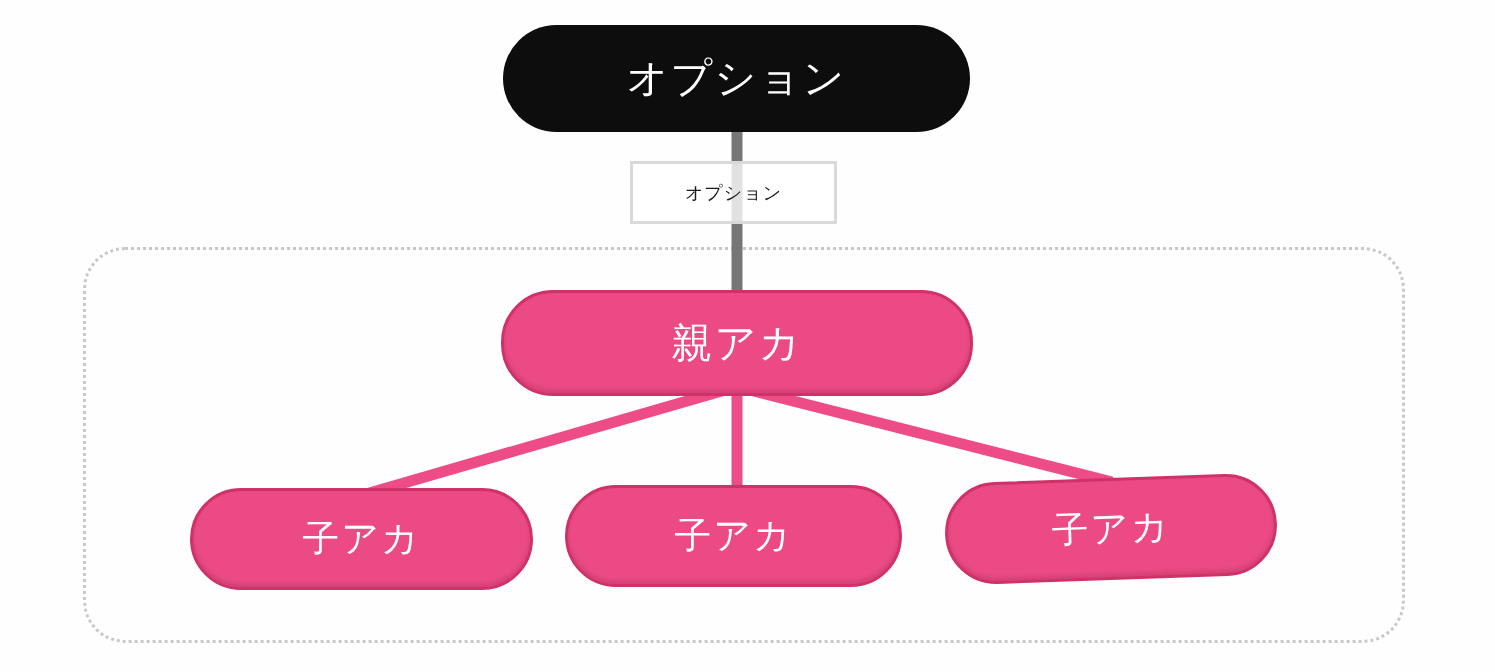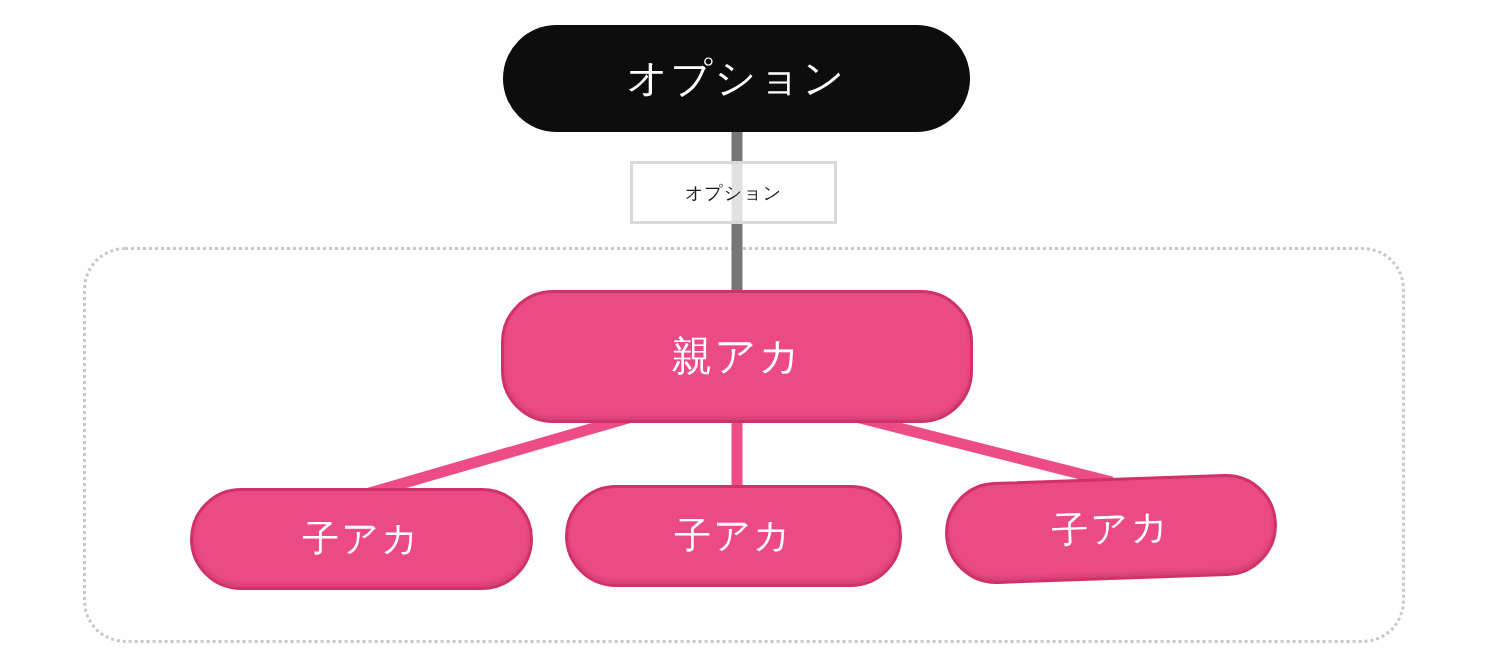--- a/index.html
+++ b/index.html
@@ -30,21 +30,21 @@
     left:503px;top:25px;width:467px;height:107px;border-radius:54px;
     background:var(--master-fill);color:var(--master-text);
     font-size:41px;letter-spacing:2px;
   }
   .pill.pinknode{
     background:var(--pink-fill);border:3px solid var(--pink-border);
     color:var(--pink-text);
     box-shadow:inset 0 -3px 4px rgba(0,0,0,0.12);
   }
   .pill.parent{
-    left:501px;top:290px;width:472px;height:133px;border-radius:52px;
+    left:501px;top:290px;width:472px;height:106px;border-radius:52px;
     font-size:41px;letter-spacing:2px;
   }
   .pill.child{height:102px;border-radius:51px;font-size:37px;letter-spacing:2px;}
   .pill.child1{left:190px;top:488px;width:343px;}
   .pill.child2{left:565px;top:485px;width:337px;}
   .pill.child3{left:945px;top:478px;width:332px;transform:rotate(-2deg);}
   .option-box{
     position:absolute;left:630px;top:161px;width:207px;height:63px;
     background:rgba(255,255,255,0.78);border:3px solid var(--option-border);
     box-sizing:border-box;display:flex;align-items:center;justify-content:center;

